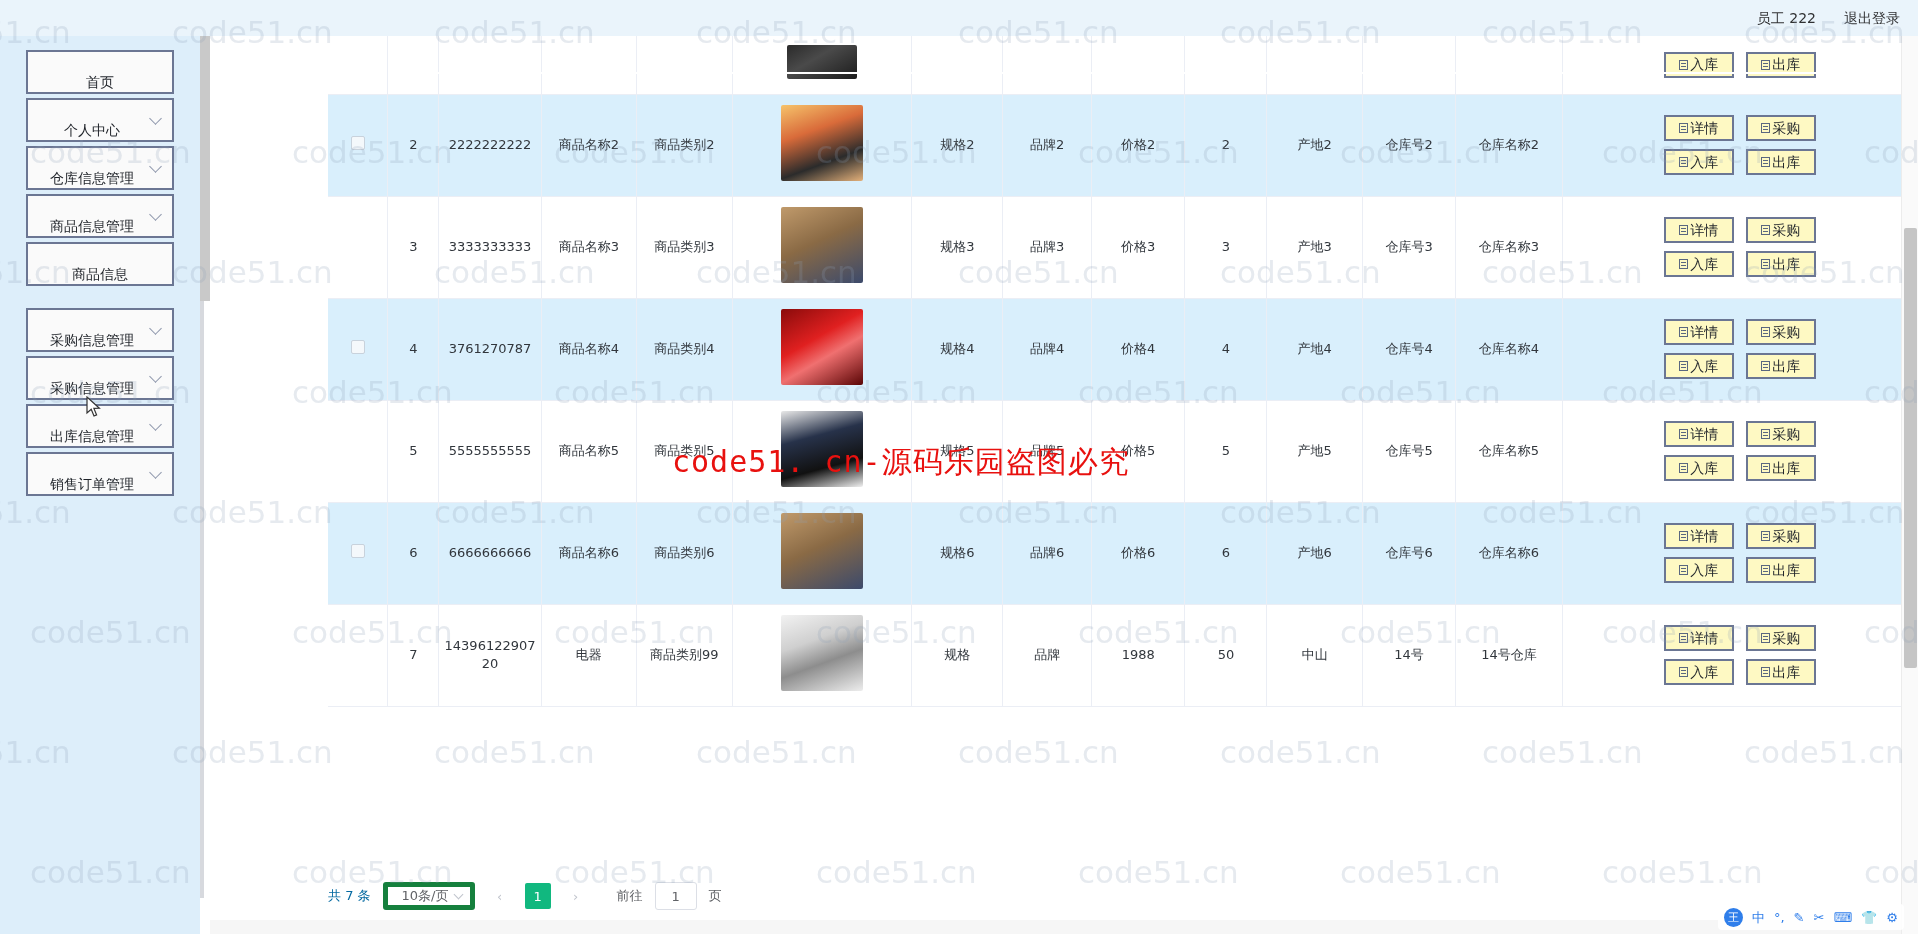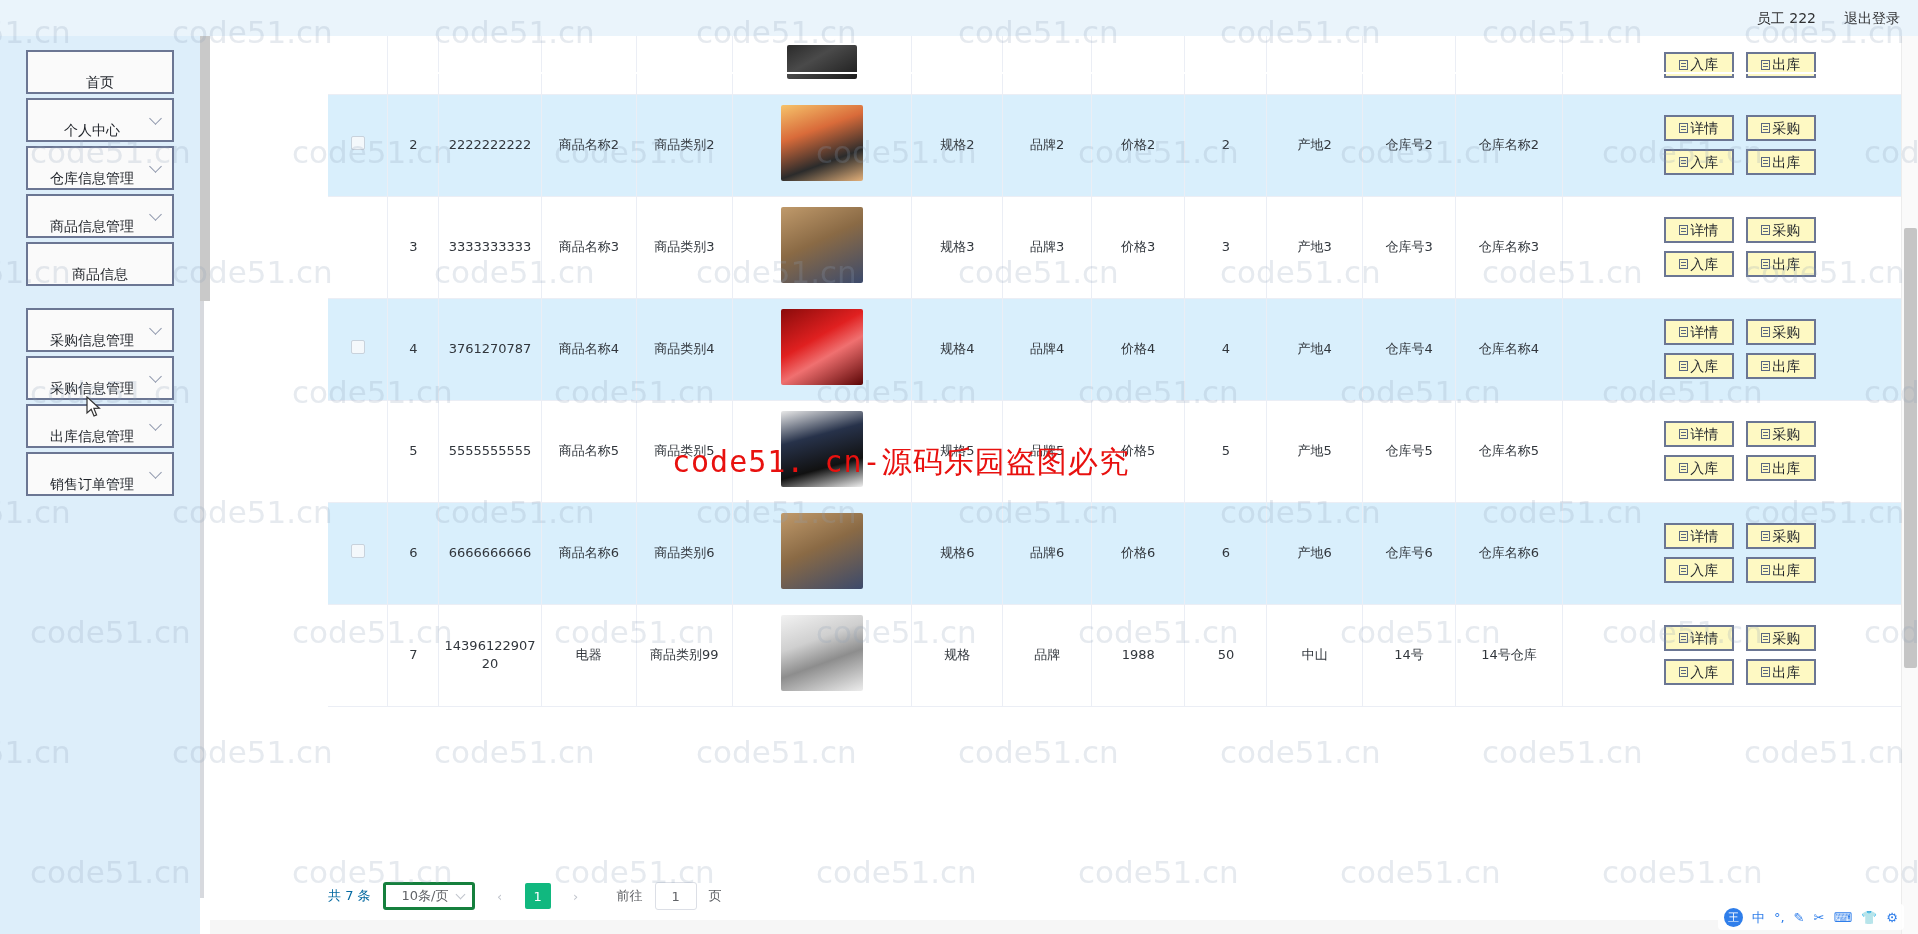--- a/index.html
+++ b/index.html
@@ -211,21 +211,21 @@
     align-items: center;
     gap: 12px;
     font-size: 13px;
     color: #606266;
     font-family: "DejaVu Sans", sans-serif;
     z-index: 25;
   }
   .pg-total { color: #0369a1; }
   .pg-select {
     width: 92px; height: 28px;
-    border: 3px solid #15803d;
+    border: 5px solid #15803d;
     border-radius: 3px;
     background: #fff;
     display: flex; align-items: center;
     justify-content: space-between;
     padding: 0 8px;
     cursor: pointer;
   }
   .pg-select .cv { flex: 1; text-align: center; color: #606266; }
   .pg-caret {
     width: 7px; height: 7px;

